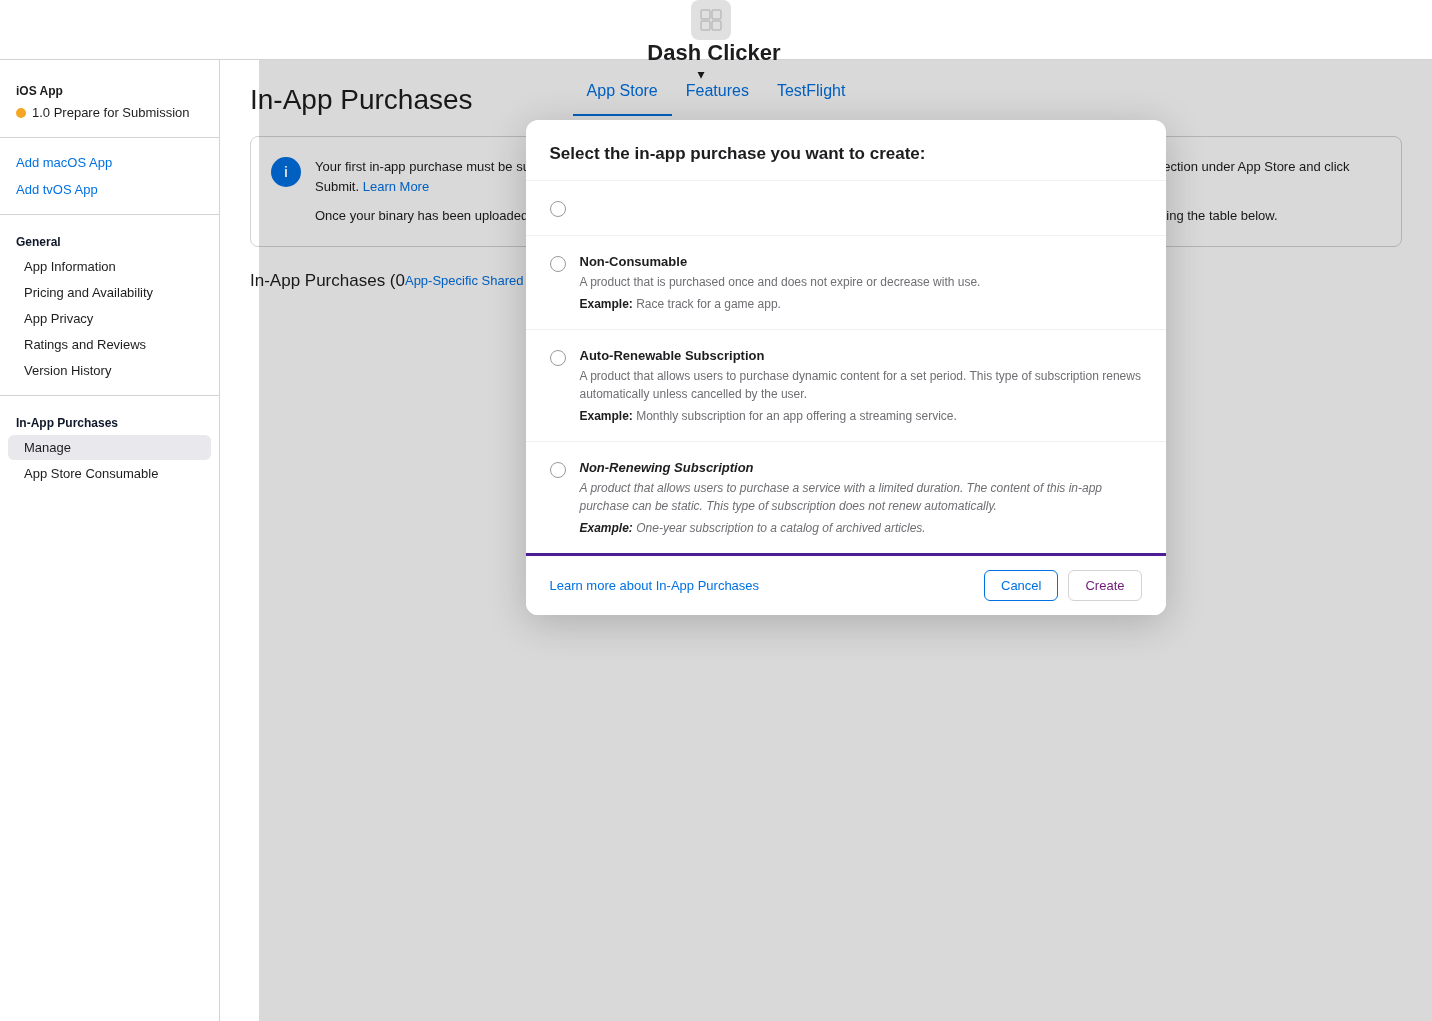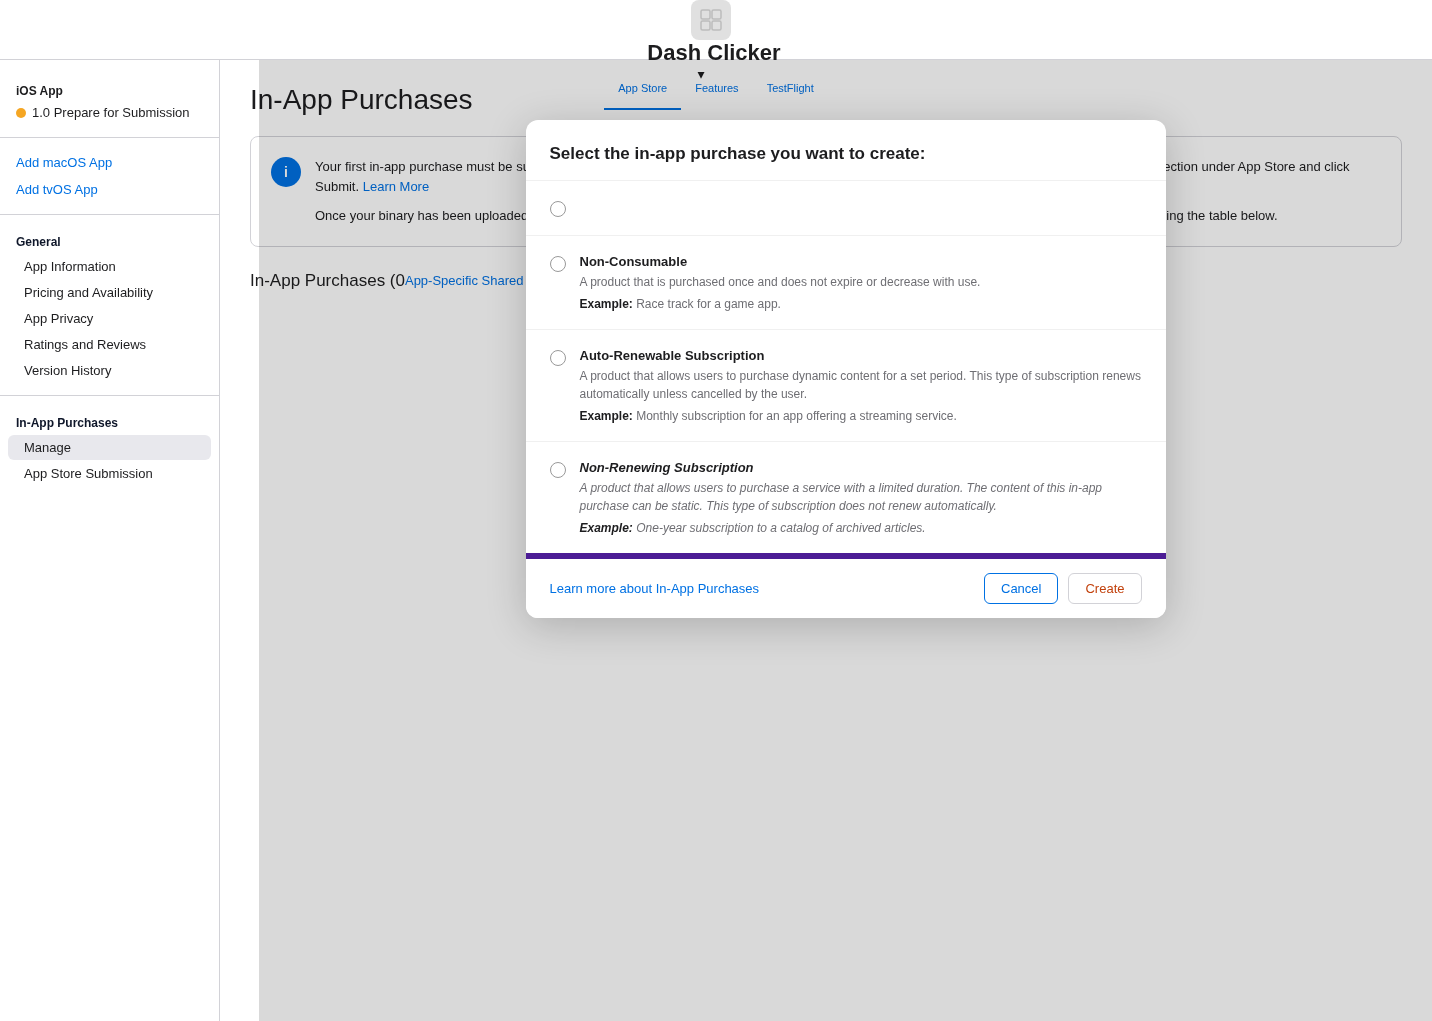--- a/index.html
+++ b/index.html
@@ -5,21 +5,21 @@
     * { box-sizing: border-box; margin: 0; padding: 0; }
     body { font-family: -apple-system, BlinkMacSystemFont, "Helvetica Neue", Arial, sans-serif; font-size: 13px; color: #1d1d1f; background: #fff; }
 
     
     .header { display: flex; align-items: center; padding: 0 20px; height: 60px; border-bottom: 1px solid #d2d2d7; flex-direction: column; }
     .app-icon { width: 40px; height: 40px; background: #e0e0e0; border-radius: 8px; display: grid; place-items: center; margin-right: 10px; flex-shrink: 0; }
     .app-icon svg { width: 24px; height: 24px; opacity: 0.4; }
     .app-title { font-size: 22px; font-weight: 700; color: #1d1d1f; margin-right: 4px; }
     .chevron-icon { color: #1d1d1f; font-size: 14px; margin-right: 30px; }
     .nav-tabs { display: flex; gap: 0; height: 60px; align-items: flex-end; }
-    .nav-tab { padding: 0 14px 14px; font-size: 11px; cursor: pointer; color: #0071e3; border-bottom: 2px solid transparent; text-decoration: none; }
+    .nav-tab { padding: 0 14px 14px; font-size: 16px; cursor: pointer; color: #0071e3; border-bottom: 2px solid transparent; text-decoration: none; }
     .nav-tab.active { color: #0071e3; border-bottom: 2px solid #0071e3; }
 
     
     .layout { display: flex; min-height: calc(100vh - 60px); }
 
     
     .sidebar { width: 220px; flex-shrink: 0; padding: 20px 0; border-right: 1px solid #d2d2d7; }
     .sidebar-section-title { font-weight: 700; font-size: 12px; color: #0f172a; padding: 8px 16px 4px; }
     .sidebar-item { padding: 5px 16px; font-size: 13px; color: #1d1d1f; cursor: pointer; border-radius: 6px; margin: 1px 8px; }
     .sidebar-item.active { background: #e8e8ed; font-weight: 500; }
@@ -52,25 +52,25 @@
     .modal-header { padding: 24px 24px 16px; font-size: 17px; font-weight: 600; border-bottom: 1px solid #f0f0f0; }
     .modal-body { padding: 0; max-height: 520px; overflow-y: auto; }
     .purchase-option { padding: 18px 24px; border-bottom: 1px solid #f0f0f0; display: flex; gap: 14px; align-items: flex-start; cursor: pointer; }
     .purchase-option:last-child { border-bottom: none; font-style: italic; }
     .radio-btn { width: 16px; height: 16px; border-radius: 50%; border: 1.5px solid #999; flex-shrink: 0; margin-top: 2px; }
     .option-content { flex: 1; }
     .option-title { font-size: 13px; font-weight: 600; color: #1d1d1f; margin-bottom: 4px; }
     .option-desc { font-size: 12px; color: #6e6e73; line-height: 1.5; margin-bottom: 6px; }
     .option-example { font-size: 12px; color: #6e6e73; }
     .option-example strong { font-weight: 600; color: #1d1d1f; }
-    .modal-footer { padding: 14px 24px; border-top: 6px solid #4c1d95; display: flex; align-items: center; justify-content: space-between; background: #fff; }
+    .modal-footer { padding: 14px 24px; border-top: 3px solid #4c1d95; display: flex; align-items: center; justify-content: space-between; background: #fff; }
     .modal-footer-link { color: #0071e3; font-size: 13px; text-decoration: none; }
     .modal-footer-buttons { display: flex; gap: 10px; }
     .btn-cancel { padding: 7px 16px; border: 1px solid #0071e3; border-radius: 6px; background: white; color: #0071e3; font-size: 13px; cursor: pointer; }
-    .btn-create { padding: 7px 16px; border: 1px solid #d2d2d7; border-radius: 6px; background: white; color: #c2410c; font-size: 13px; cursor: pointer; }
+    .btn-create { padding: 7px 16px; border: 1px solid #d2d2d7; border-radius: 6px; background: white; color: #701a75; font-size: 13px; cursor: pointer; }
   </style>
 </head>
 <body>
 
 <div class="header">
   <div class="app-icon">
     <svg viewBox="0 0 24 24" fill="none" stroke="#888" stroke-width="1.5">
       <rect x="2" y="2" width="9" height="9" rx="1.5"></rect>
       <rect x="13" y="2" width="9" height="9" rx="1.5"></rect>
       <rect x="2" y="13" width="9" height="9" rx="1.5"></rect>
@@ -100,21 +100,21 @@
     <div class="sidebar-divider"></div>
     <div class="sidebar-section-title">General</div>
     <div class="sidebar-item">App Information</div>
     <div class="sidebar-item">Pricing and Availability</div>
     <div class="sidebar-item">App Privacy</div>
     <div class="sidebar-item">Ratings and Reviews</div>
     <div class="sidebar-item">Version History</div>
     <div class="sidebar-divider"></div>
     <div class="sidebar-section-title">In-App Purchases</div>
     <div class="sidebar-item active">Manage</div>
-    <div class="sidebar-item">App Store Submission</div>
+    <div class="sidebar-item">App Store Consumable</div>
   </aside>
 
   <main class="main">
     <h1 class="page-title">In-App Purchases</h1>
 
     <div class="info-box">
       <div class="info-icon">i</div>
       <div class="info-text">
         <p>
           <span>Your first in-app purchase must be submitted with a new app version. Create your in-app purchase, then select it from the app's In-App Purchases section under App Store and click Submit.</span>

